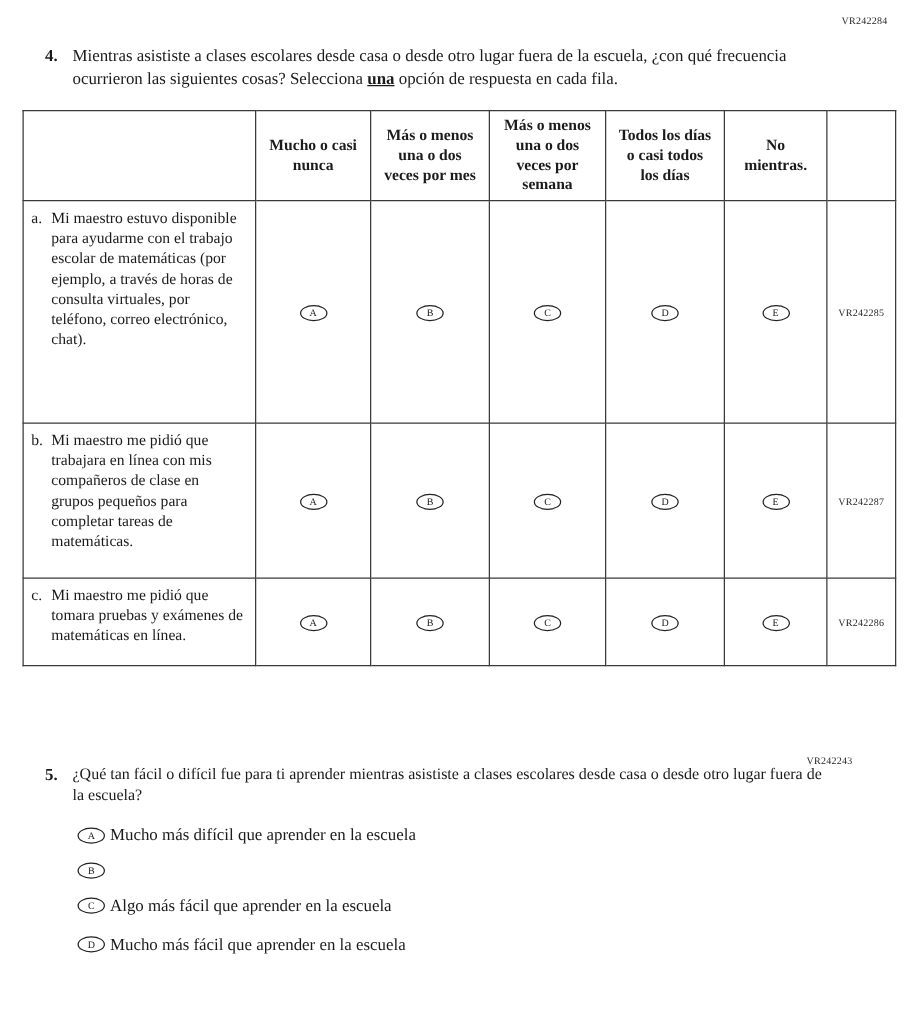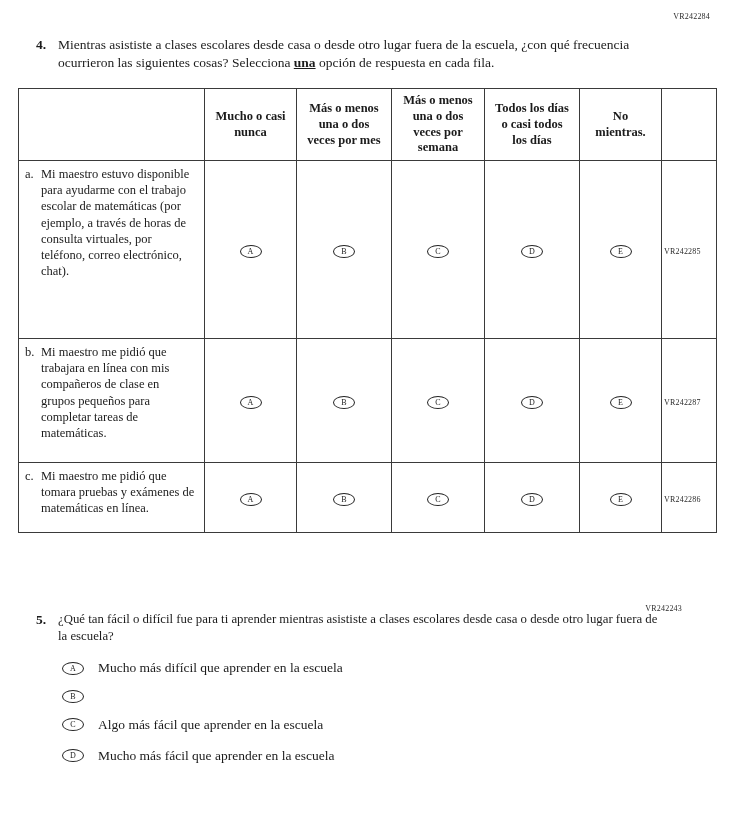--- a/index.html
+++ b/index.html
@@ -71,20 +71,21 @@
     font-size: 12.5px;
     line-height: 1.3;
   }
   .stem-label {
     width: 16px;
     flex: none;
   }
   .stem-text { flex: 1; }
   td.option-cell { text-align: center; }
   td.code-cell {
+    text-align: center;
     padding: 2px;
   }
   .row-a td { height: 178px; }
   .row-b td { height: 124px; }
   .row-c td { height: 70px; }
 
   
   .bubble {
     display: inline-block;
     width: 22px;
@@ -113,21 +114,21 @@
   }
   .q5-option {
     display: flex;
     align-items: center;
     margin-bottom: 13px;
     cursor: pointer;
   }
   .q5-option .bubble { flex: none; }
   .q5-option-text {
     font-size: 13.5px;
-    margin-left: 14px;
+    margin-left: 4px;
     line-height: 1.3;
   }
 </style>
 </head>
 <body>
 
 <div class="vr-code top-code">VR242284</div>
 
 <div class="q4-block">
   <div class="question">

